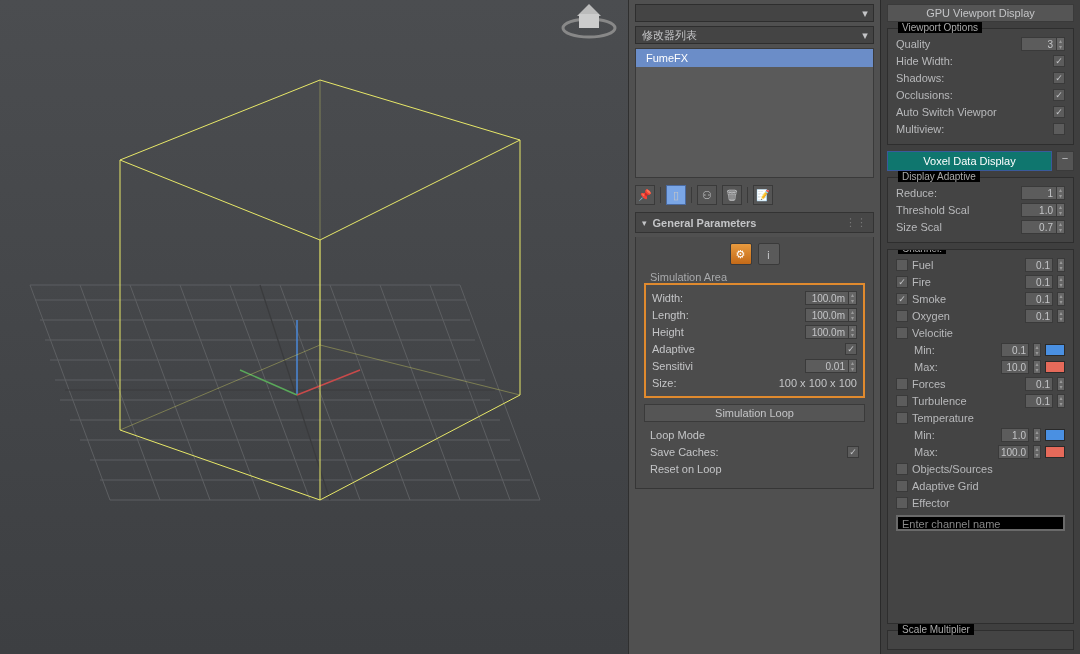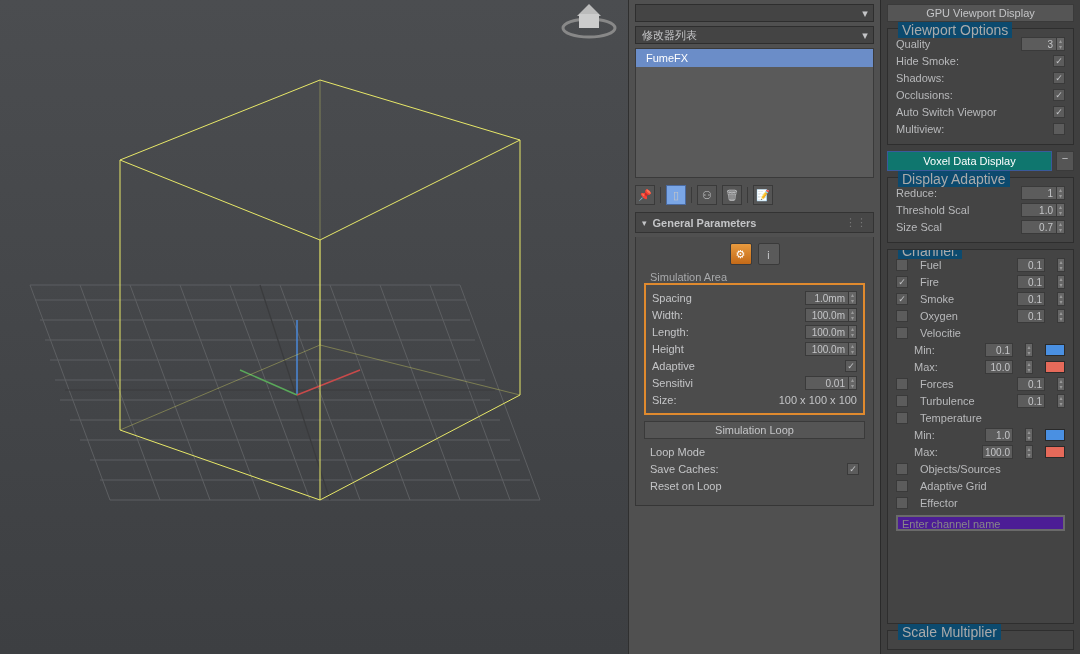--- a/index.html
+++ b/index.html
@@ -26,29 +26,29 @@
 .group-title{color:#a8a9ab;margin:4px 0 0 6px}
 .hl-box{border:2px solid #e08a2e;padding:4px 6px;margin-bottom:6px}
 .param-row{display:flex;align-items:center;justify-content:space-between;height:16px;margin:1px 0}
 .spinner{display:flex;align-items:center;background:#5c5c5c;border:1px solid #3a3a3a;height:14px;min-width:52px}
 .spinner-v{flex:1;padding:0 3px;font-size:10px;text-align:right}
 .spinner-b{width:8px;display:flex;flex-direction:column;background:#666;border-left:1px solid #3a3a3a}
 .spinner-b span{height:6px;font-size:6px;line-height:6px;text-align:center;color:#999}
 .chk{width:12px;height:12px;background:#5c5c5c;border:1px solid #3a3a3a;display:inline-flex;align-items:center;justify-content:center;font-size:9px}
 .sub-hdr{background:#555;border:1px solid #3a3a3a;text-align:center;padding:2px 0;margin-top:6px}
 .r-section{background:#444;border:1px solid #2e2e2e;padding:6px 8px;position:relative}
-.r-section-title{position:absolute;top:-7px;left:10px;background:#0c4a6e;padding:0 4px;font-size:14px;color:#aaa}
+.r-section-title{position:absolute;top:-7px;left:10px;background:#000000;padding:0 4px;font-size:10px;color:#aaa}
 .btn-hdr{background:#0f766e;color:#fff;padding:3px 6px;border:1px solid #3a5a9a;flex:1;text-align:center}
 .btn-plus{width:18px;background:#555;border:1px solid #3a3a3a;text-align:center;margin-left:4px}
-.r-row{display:flex;align-items:center;justify-content:space-between;height:16px;margin:1px 0;gap:12px}
+.r-row{display:flex;align-items:center;justify-content:space-between;height:16px;margin:1px 0;gap:4px}
 .r-row label{flex:1;color:#b8b9bb;white-space:nowrap;overflow:hidden}
 .color-swatch{width:20px;height:12px;border:1px solid #2a2a2a}
 .miniinput{background:#5c5c5c;border:1px solid #3a3a3a;height:14px;min-width:28px;padding:0 2px;font-size:10px;text-align:right;display:flex;align-items:center;justify-content:flex-end}
 .indent{padding-left:18px}
-.ch-input{background:#4c1d95;border:2px solid #6a6a6a;height:16px;margin:4px 0;padding:1px 4px;color:#888}
+.ch-input{background:#000000;border:2px solid #6a6a6a;height:16px;margin:4px 0;padding:1px 4px;color:#888}
 </style>
 </head>
 <body>
 
 <div class="viewport">
   <svg class="vp-canvas" viewBox="0 0 628 654">
 
     <g stroke="#5d5f62" stroke-width="1" fill="none">
       <line x1="60" y1="400" x2="490" y2="400"></line>
         <line x1="70" y1="420" x2="500" y2="420"></line>
@@ -147,30 +147,20 @@
       <div class="icon-box gear-icon">
           <span style="color:#fff">⚙</span>
         </div>
       <div class="icon-box">
           <span>ℹ</span>
         </div>
     </div>
     <div class="group-title">Simulation Area</div>
     <div class="hl-box">
       <div class="param-row">
-          <span>Spacing</span>
-          <div class="spinner">
-            <span class="spinner-v">1.0mm</span>
-            <div class="spinner-b">
-              <span>▴</span>
-              <span>▾</span>
-            </div>
-          </div>
-        </div>
-      <div class="param-row">
           <span>Width:</span>
           <div class="spinner">
             <span class="spinner-v">100.0m</span>
             <div class="spinner-b">
               <span>▴</span>
               <span>▾</span>
             </div>
           </div>
         </div>
       <div class="param-row">
@@ -237,21 +227,21 @@
         <label>Quality</label>
         <div class="spinner" style="min-width:44px">
           <span class="spinner-v">3</span>
           <div class="spinner-b">
             <span>▴</span>
             <span>▾</span>
           </div>
         </div>
       </div>
     <div class="r-row">
-        <label>Hide Smoke:</label>
+        <label>Hide Width:</label>
         <span class="chk">✓</span>
       </div>
     <div class="r-row">
         <label>Shadows:</label>
         <span class="chk">✓</span>
       </div>
     <div class="r-row">
         <label>Occlusions:</label>
         <span class="chk">✓</span>
       </div>

